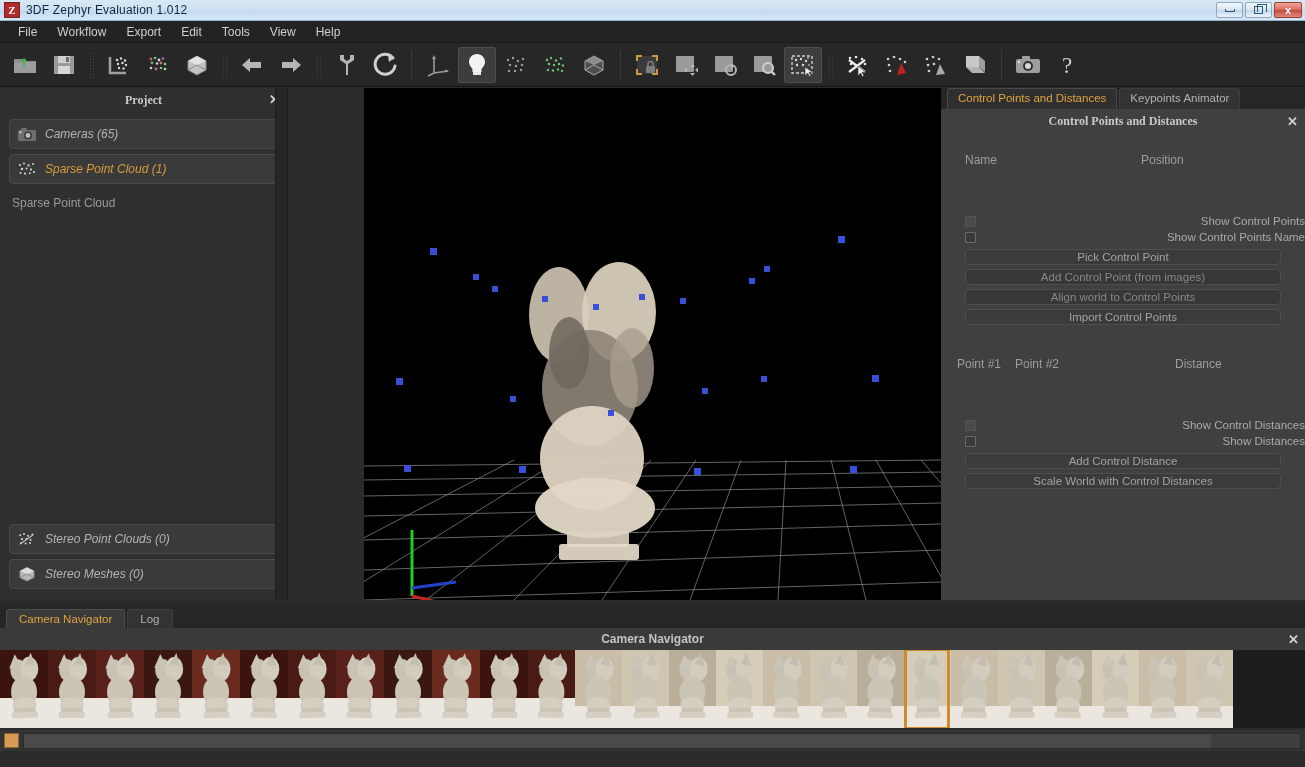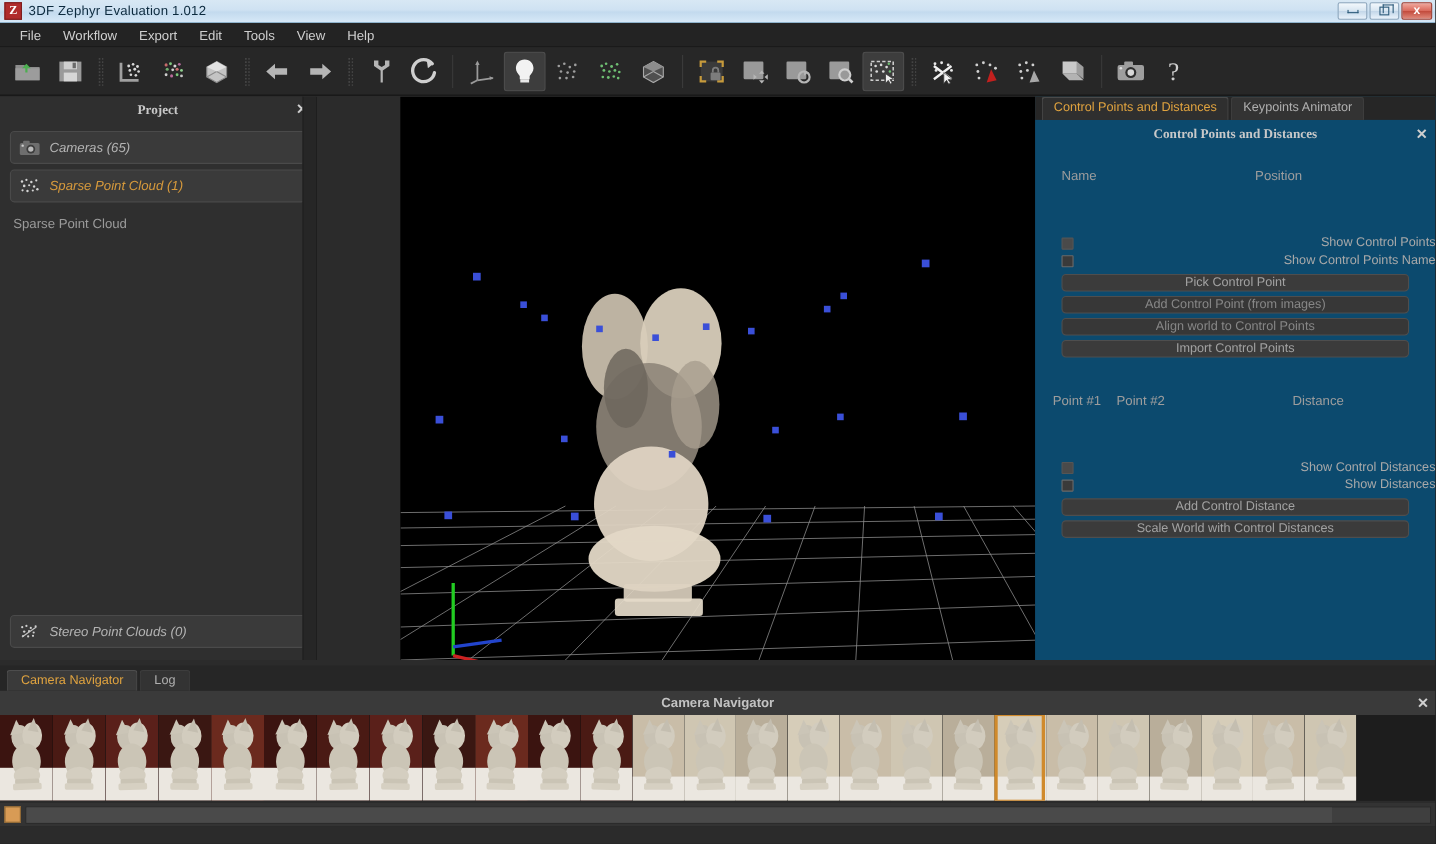--- a/index.html
+++ b/index.html
@@ -91,21 +91,21 @@
   .tree-row .lbl.sel { color:#d79a3c; }
   .subtext { font-size:12px; color:#9a9a9a; padding:7px 0 0 12px; }
   .left-bottom { position:absolute; left:0; bottom:6px; width:100%; }
   .left-scroll {
     position:absolute; right:0; top:0; width:12px; height:512px; background:#262626;
     border-left:1px solid #1e1e1e;
   }
 
   
   .right-panel {
-    position:absolute; left:941px; top:88px; width:364px; height:512px; background:#0c4a6e;
+    position:absolute; left:941px; top:88px; width:364px; height:512px; background:#404040;
   }
   .tabstrip { display:flex; height:21px; padding-left:6px; background:#262626; }
   .tab {
     font-size:11.5px; padding:3px 10px 2px; color:#b0b0b0; background:#333;
     border:1px solid #3d3d3d; border-bottom:none; border-radius:3px 3px 0 0; margin-right:2px;
   }
   .tab.active { color:#e0a33f; background:#2f2f2f; border-color:#4a4a4a; }
   .colhdr { display:flex; font-size:12px; color:#9d9d9d; padding:18px 0 0 24px; }
   .chk-row { display:flex; align-items:center; gap:7px; padding:2px 0 2px 24px;justify-content:space-between; }
   .chk {
@@ -503,20 +503,29 @@
               <circle cx="5" cy="8.2" r="1.1"></circle>
               <circle cx="9.4" cy="7.8" r="1"></circle>
             <circle cx="13.6" cy="9" r="1"></circle>
               <circle cx="4" cy="12.2" r="1"></circle>
               <circle cx="8.6" cy="12.6" r="1"></circle>
             <circle cx="13" cy="12" r="1"></circle>
           </g>
           <path d="M3 13 L16 4" stroke="#c4c4c4" stroke-width="1.1" fill="none"></path>
         </svg>
         <span class="lbl">Stereo Point Clouds (0)</span>
+      </div>
+      <div class="tree-row">
+        <svg width="20" height="16" viewBox="0 0 20 16">
+          <path d="M10 1.5 L17 5 L17 11.5 L10 15 L3 11.5 L3 5 Z" fill="#b9b9b9" stroke="#8e8e8e"></path>
+          <path d="M10 1.5 L10 8 L3 11.5" fill="none" stroke="#8e8e8e"></path>
+          <path d="M10 8 L17 11.5" fill="none" stroke="#8e8e8e"></path>
+          <path d="M10 1.5 L17 5 L10 8 L3 5 Z" fill="#dedede"></path>
+        </svg>
+        <span class="lbl">Stereo Meshes (0)</span>
       </div>
     </div>
     <div class="left-scroll"></div>
   </div>
 
   <div class="viewport">
     <svg width="577" height="512" viewBox="0 0 577 512">
       <rect width="577" height="512" fill="#000"></rect>
 
       <g stroke="#a8a8a8" stroke-width="0.7" fill="none" opacity="0.85">

